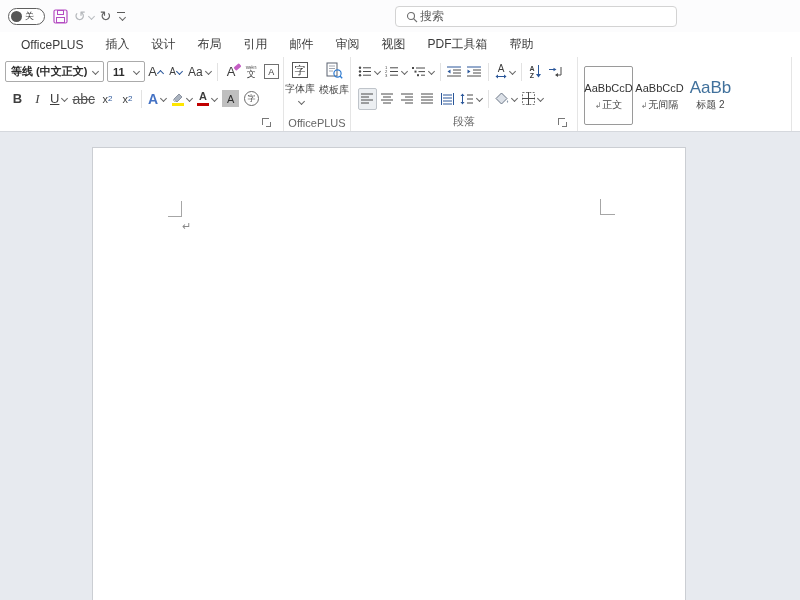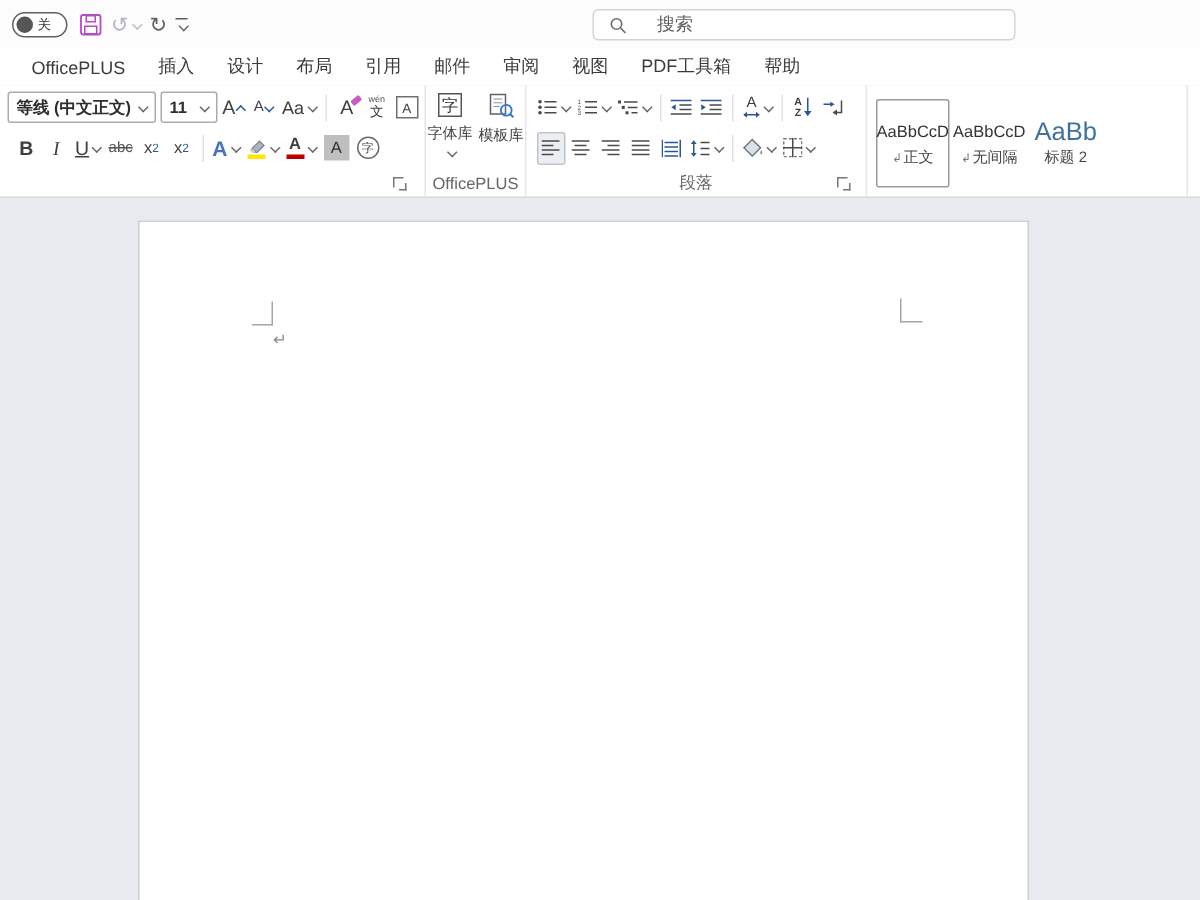--- a/index.html
+++ b/index.html
@@ -16,21 +16,21 @@
   .glyph-undo { font-size:14px; color:#b4b7bb; }
   .glyph-redo { font-size:14px; color:#636363; }
   .chev { display:inline-block; width:5px; height:5px; border-right:1px solid #676767; border-bottom:1px solid #676767; transform:rotate(45deg); margin-left:3px; flex:0 0 auto; }
   .chev.dis { border-color:#b9bcc0; }
   .chev.up { transform:rotate(-135deg); margin-top:3px; }
   .chev.blue { border-color:#2b579a; }
   .qat-more { display:flex; flex-direction:column; align-items:center; }
   .qat-more .bar { width:8px; border-top:1.6px solid #5a5a5a; margin-bottom:2px; }
   .doc-title { position:absolute; left:150px; top:0; height:32px; display:flex; align-items:center; font-size:12px; color:#2d2d2d; }
   .searchbox { position:absolute; left:395px; top:6px; width:282px; height:21px; background:#fff; border:1px solid #d3d3d3; border-radius:4px; display:flex; align-items:center; padding:0 10px; }
-  .searchbox .s-label { font-size:12px; color:#5f5f5f; margin-left:20px;font-family:Liberation Mono, monospace; }
+  .searchbox .s-label { font-size:12px; color:#5f5f5f; margin-left:2px;font-family:Liberation Mono, monospace; }
 
   
   .tabrow { position:absolute; left:0; top:32px; width:800px; height:25px; background:#fff; display:flex; align-items:center; padding-left:10px; }
   .tab { padding:0 11px; font-size:12px; color:#3b3b3b; height:25px; display:flex; align-items:center; white-space:nowrap; }
 
   
   .ribbon { position:absolute; left:0; top:57px; width:800px; height:75px; background:#fff; border-bottom:1px solid #d5d8dd; }
   .rgroup { position:absolute; top:0; bottom:0; border-right:1px solid #e5e5e5; }
   .g-font { left:0; width:284px; }
   .g-oplus { left:284px; width:67px; }
@@ -42,21 +42,21 @@
   .vsep { width:1px; height:18px; background:#e2e2e2; margin:0 3px; flex:0 0 auto; }
   .btn { height:22px; min-width:19px; padding:0 2px; display:inline-flex; align-items:center; justify-content:center; font-size:12px; color:#3f3f3f; border-radius:2px; flex:0 0 auto; }
   .btn.sel { background:#eceff2; border:1px solid #bfc4ca; }
   .combo { border:1px solid #ababab; border-radius:2px; height:21px; background:#fff; display:flex; align-items:center; justify-content:space-between; padding:0 5px; font-size:11px; color:#2d2d2d; flex:0 0 auto; }
   .combo .cv { white-space:nowrap; overflow:hidden;font-weight:bold; }
 
   
   .g-bold { font-weight:bold; font-size:13px; }
   .g-italic { font-style:italic; font-family:"Liberation Serif",serif; font-size:13px; }
   .g-underline { text-decoration:underline; font-size:13px; }
-  .g-strike { text-decoration:line-through; font-size:10px; color:#555; }
+  .g-strike { text-decoration:line-through; font-size:14px; color:#555; }
   .subsup { font-size:11px; }
   .subsup sub,.subsup sup { font-size:8px; color:#2b579a; }
   .g-effects { color:#4472c4; font-weight:bold; font-size:14px; }
   .stackbar { display:flex; flex-direction:column; align-items:center; line-height:1; }
   .stackbar .top-a { font-size:11px; font-weight:bold; color:#3d3d3d; height:11px; }
   .bar-red { width:12px; height:3px; background:#c00000; margin-top:1px; }
   .bar-yellow { width:12px; height:3px; background:#ffe600; margin-top:1px; }
   .g-shaded { width:17px; height:17px; background:#bfbfbf; color:#2d2d2d; font-size:11px; display:flex; align-items:center; justify-content:center; }
   .g-circle { width:15px; height:15px; border:1px solid #6a6a6a; border-radius:50%; font-size:8px; color:#3d3d3d; display:flex; align-items:center; justify-content:center; }
   .g-boxA { width:15px; height:15px; border:1px solid #707070; font-size:9px; color:#3d3d3d; display:flex; align-items:center; justify-content:center; }

